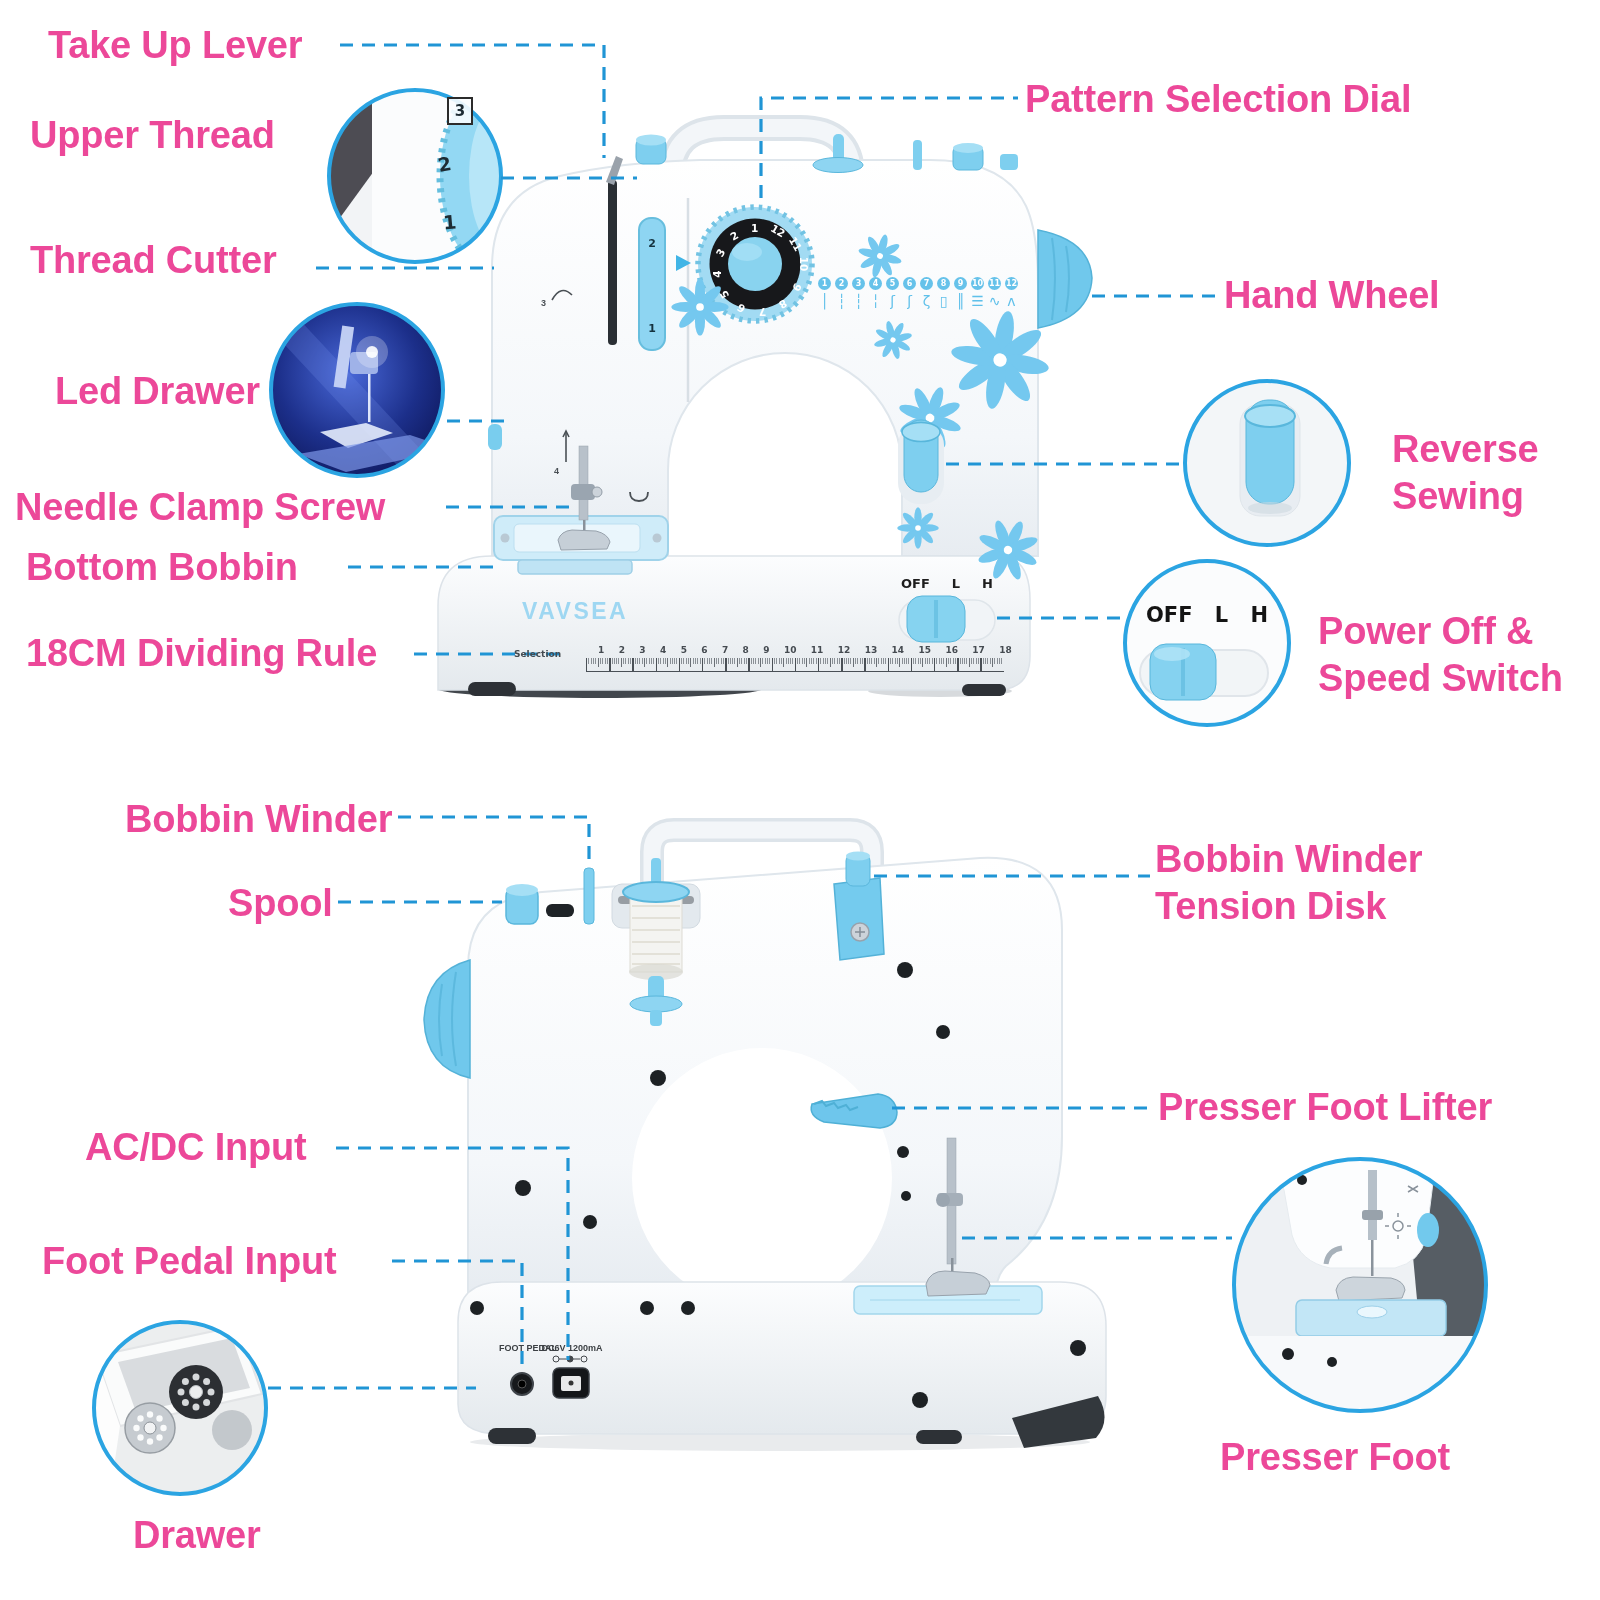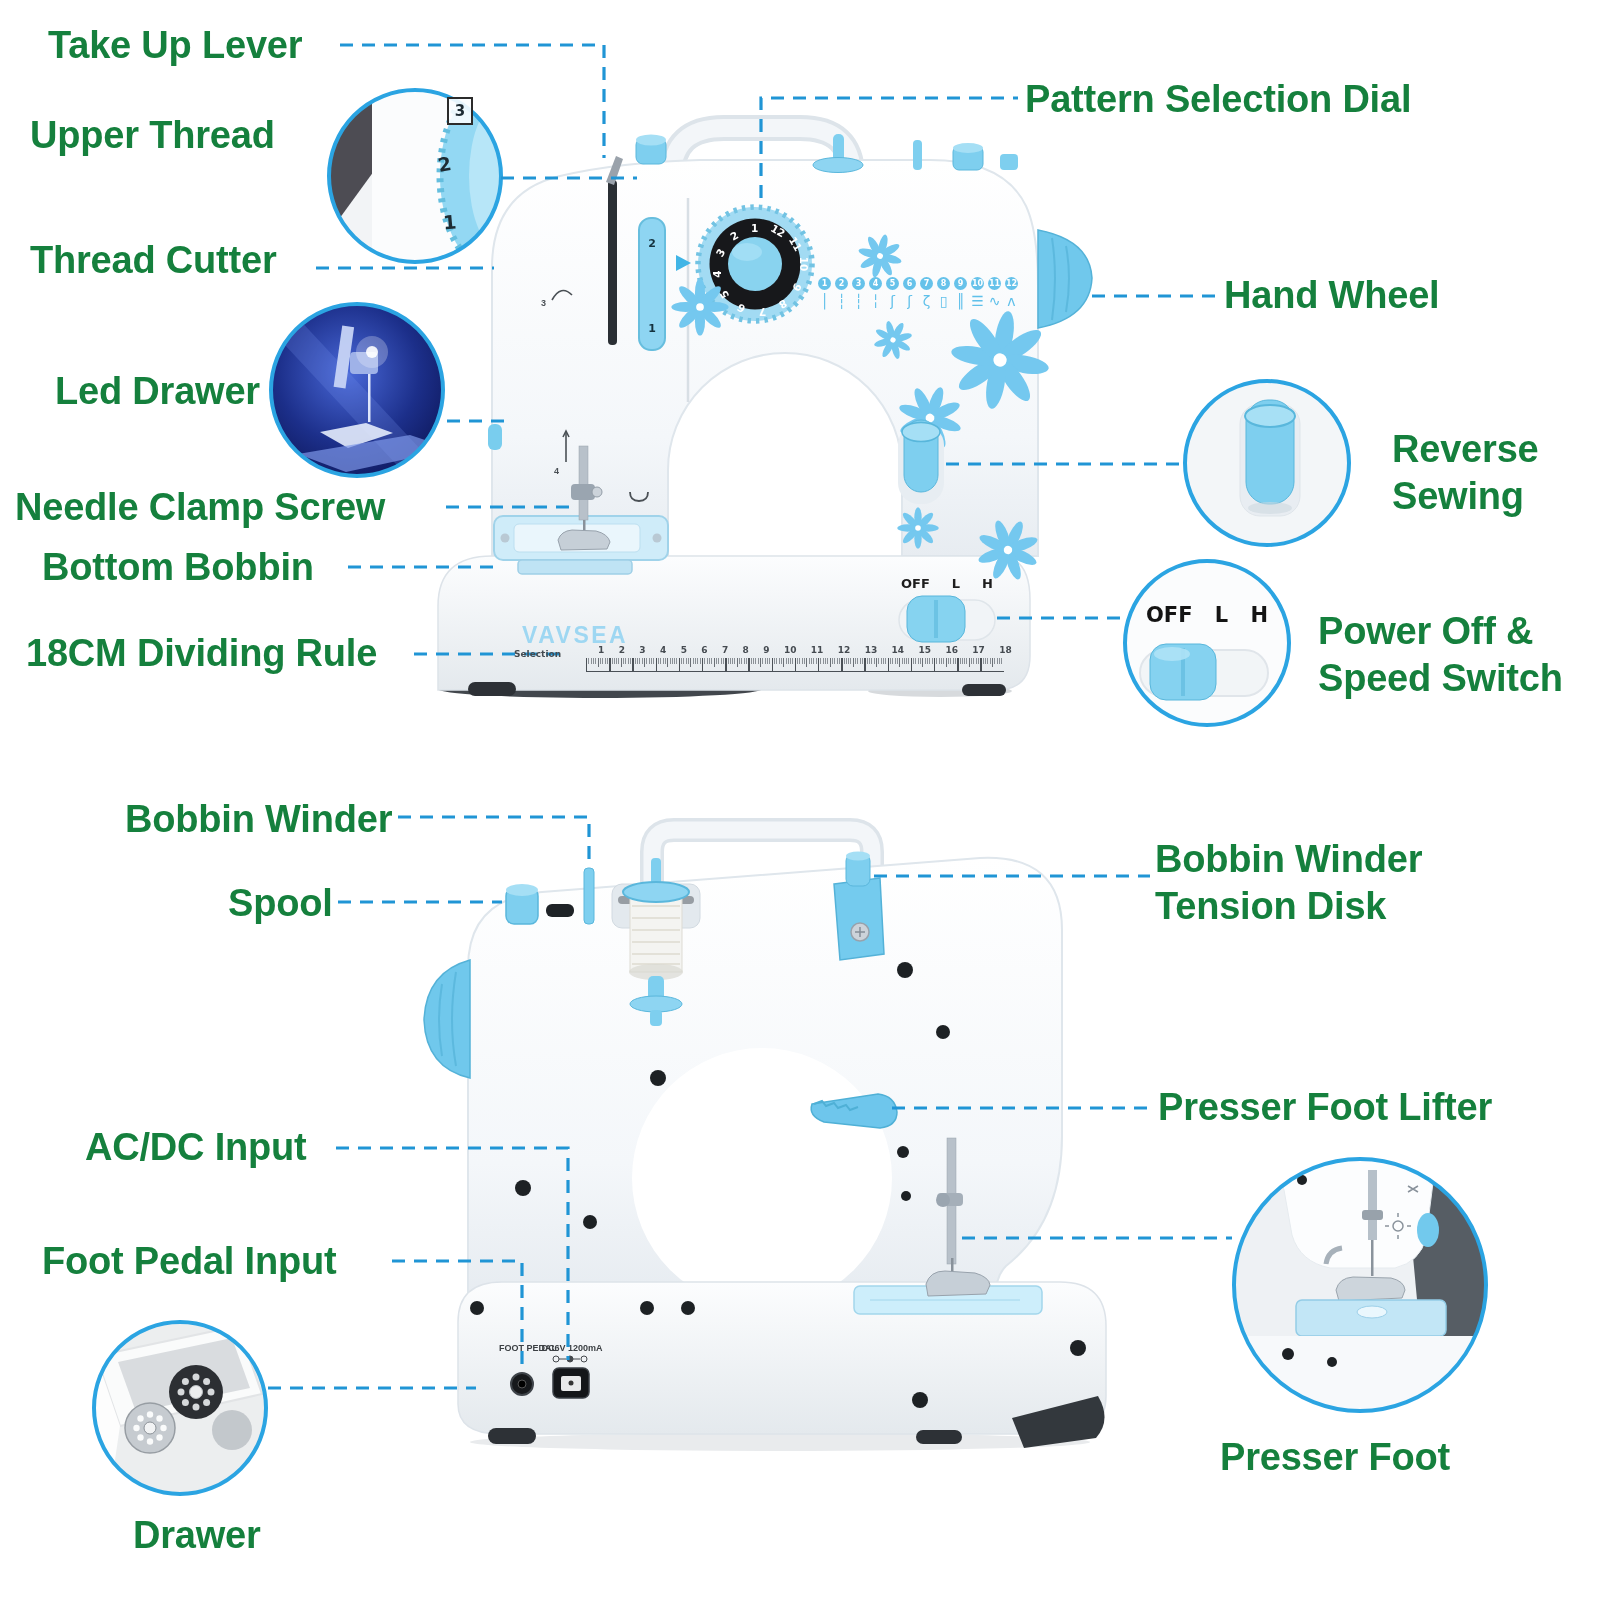--- a/index.html
+++ b/index.html
@@ -1,24 +1,24 @@
 <!DOCTYPE html>
 <html><head>
 <meta charset="utf-8">
 <style>
   html,body{margin:0;padding:0;}
   body{width:1600px;height:1600px;position:relative;background:#ffffff;overflow:hidden;
        font-family:"Liberation Sans",sans-serif;}
   svg.scene{position:absolute;left:0;top:0;width:1600px;height:1600px;}
 
-  .lbl{position:absolute;font:700 38px "Liberation Sans",sans-serif;color:#15803d;
+  .lbl{position:absolute;font:700 38px "Liberation Sans",sans-serif;color:#ec4899;
        letter-spacing:-0.2px;line-height:47px;white-space:nowrap;}
 
   .brand{position:absolute;left:522px;top:598px;width:104px;text-align:center;
-         font:700 23px "Liberation Sans",sans-serif;letter-spacing:2.5px;color:#9ed7f2;margin-top:24px;}
+         font:700 23px "Liberation Sans",sans-serif;letter-spacing:2.5px;color:#9ed7f2;}
 
   
   .cmlabel{position:absolute;left:514px;top:649px;font:700 9px "DejaVu Sans",sans-serif;color:#454b51;}
   .rulernums{position:absolute;left:598px;top:645px;width:414px;display:flex;justify-content:space-between;
              font:700 9px "DejaVu Sans",sans-serif;color:#454b51;}
   .ruler-ticks{position:absolute;left:586px;top:658px;width:418px;height:13px;
     border-bottom:1.5px solid #4a5056;
     background:
       repeating-linear-gradient(90deg,#4a5056 0 1.4px,transparent 1.4px 23.2px),
       repeating-linear-gradient(90deg,#6a7076 0 1px,transparent 1px 11.6px),
@@ -418,21 +418,21 @@
   </g>
 </svg>
 
 <div class="lbl" style="left:48px;top:22px">Take Up Lever</div>
 <div class="lbl" style="left:30px;top:112px">
   <div>Upper Thread</div>
 </div>
 <div class="lbl" style="left:30px;top:237px">Thread Cutter</div>
 <div class="lbl" style="left:55px;top:368px">Led Drawer</div>
 <div class="lbl" style="left:15px;top:484px">Needle Clamp Screw</div>
-<div class="lbl" style="left:42px;top:544px">Bottom Bobbin</div>
+<div class="lbl" style="left:26px;top:544px">Bottom Bobbin</div>
 <div class="lbl" style="left:26px;top:630px">18CM Dividing Rule</div>
 <div class="lbl" style="left:1025px;top:76px">Pattern Selection Dial</div>
 <div class="lbl" style="left:1224px;top:272px">Hand Wheel</div>
 <div class="lbl" style="left:1392px;top:426px">
   <div>Reverse</div>
   <div>Sewing</div>
 </div>
 <div class="lbl" style="left:1318px;top:608px">
   <div>Power Off &amp;</div>
   <div>Speed Switch</div>

